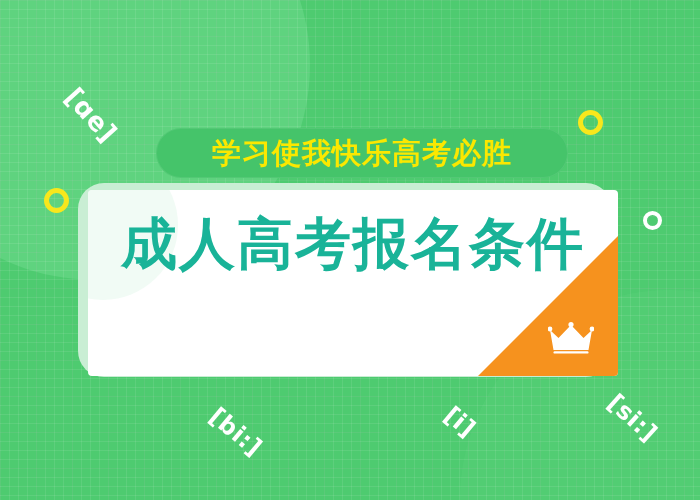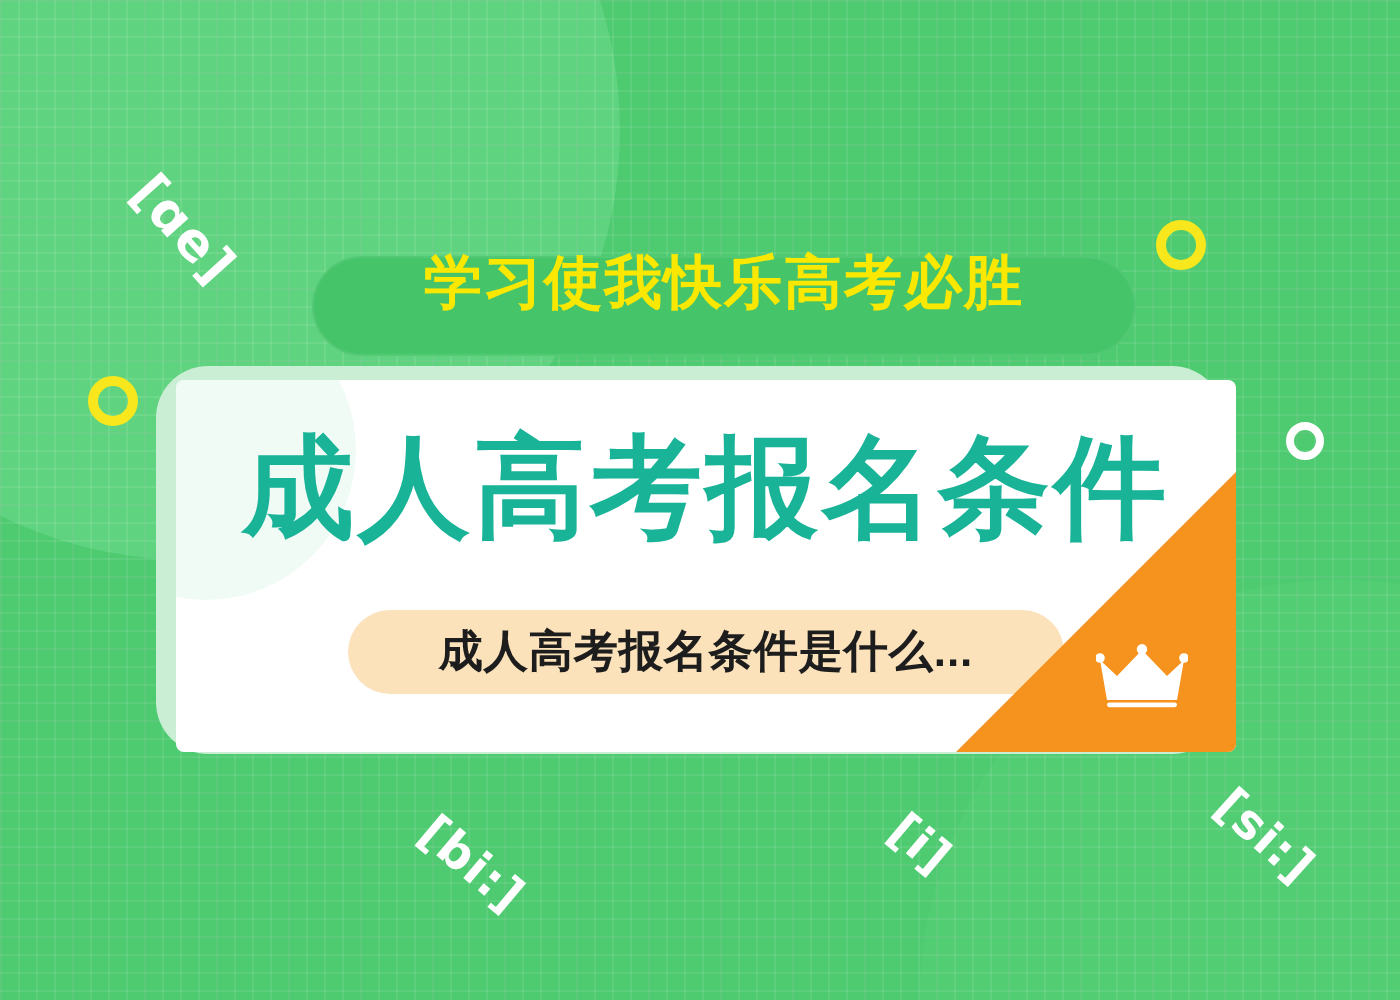--- a/index.html
+++ b/index.html
@@ -98,21 +98,21 @@
   
   .top-badge {
     position: absolute;
     left: 156px;
     top: 128px;
     width: 412px;
     height: 50px;
     border-radius: 25px;
     background: #45c46a;
     display: flex;
-    align-items: flex-start;
+    align-items: center;
     justify-content: center;
     box-shadow: inset 0 0 0 1px rgba(255,255,255,.08);
   }
   .top-badge-text {
     color: #fbe800;
     font-size: 29px;
     font-weight: 700;
     letter-spacing: 1px;
     line-height: 1;
     font-family: "Liberation Sans", "DejaVu Sans", sans-serif;
@@ -226,23 +226,20 @@
   <div class="top-badge">
     <span class="top-badge-text">学习使我快乐高考必胜</span>
   </div>
 
   <div class="card-shadow"></div>
   <div class="card">
     <div class="card-wedge"></div>
 
     <div class="card-title">成人高考报名条件</div>
 
-    <div class="sub-pill">
-      <span class="sub-pill-text">成人高考报名条件是什么...</span>
-    </div>
 
     <div class="corner-orange"></div>
 
     <svg class="crown-icon" viewBox="0 0 46 32" aria-hidden="true">
       <path d="M2 8 L10.5 16 L23 3 L35.5 16 L44 8 L40.5 28 L5.5 28 Z" fill="#ffffff"></path>
       <circle cx="2" cy="7" r="2.4" fill="#ffffff"></circle>
       <circle cx="44" cy="7" r="2.4" fill="#ffffff"></circle>
       <circle cx="23" cy="2.6" r="2.6" fill="#ffffff"></circle>
       <rect x="5.5" y="29.2" width="35" height="2.4" rx="1.2" fill="#ffffff"></rect>
     </svg>

